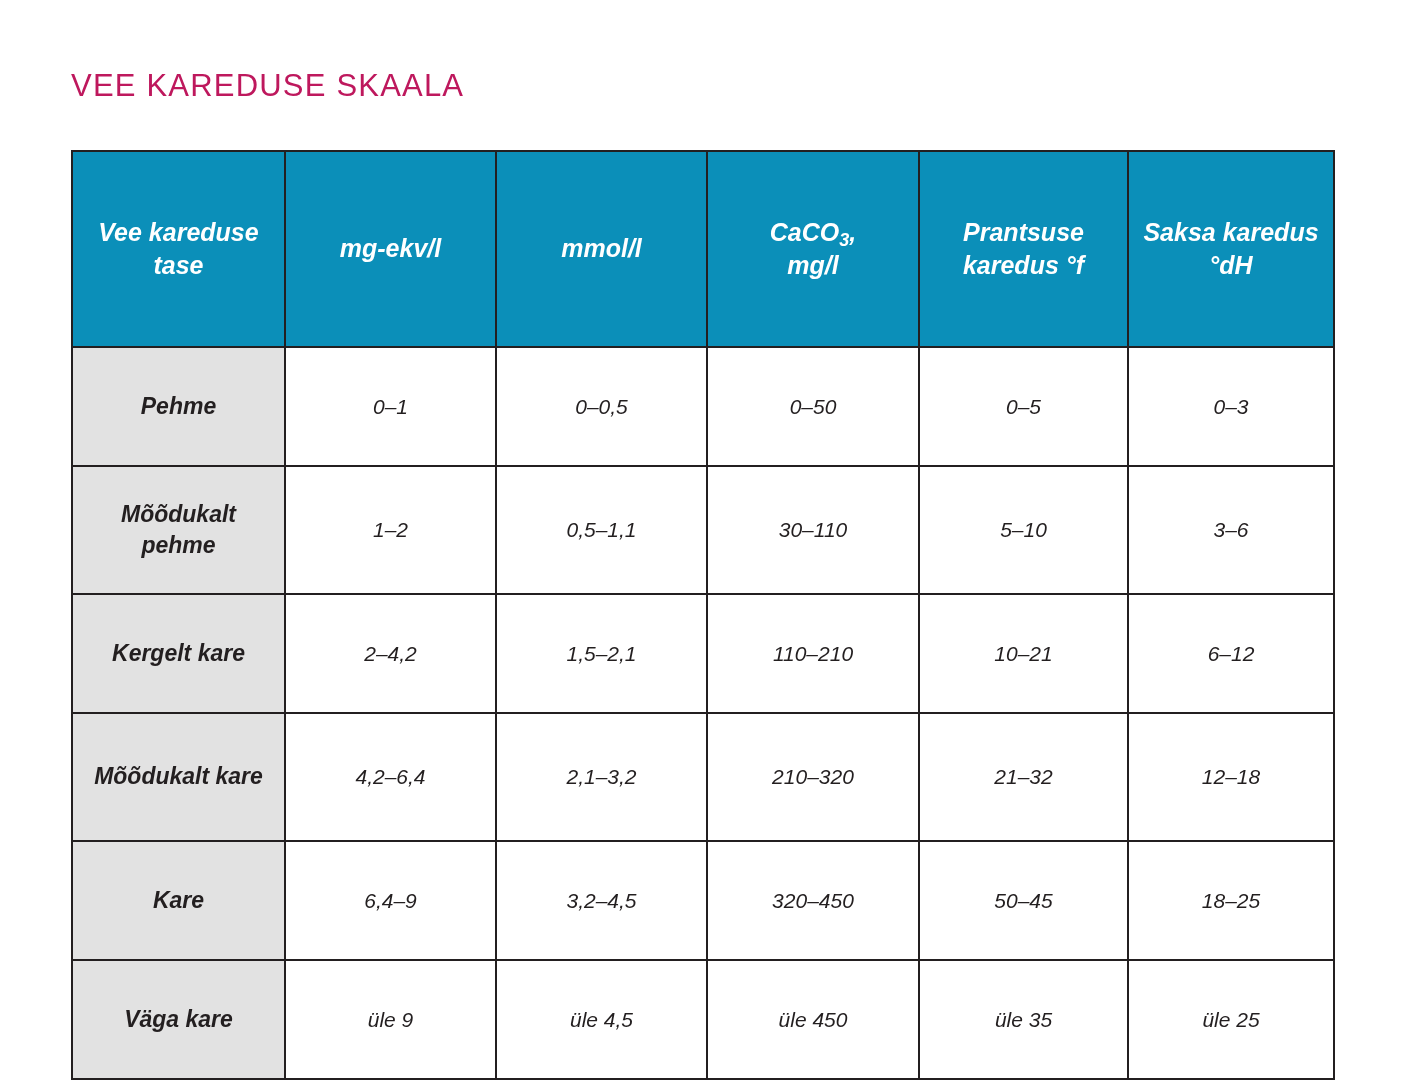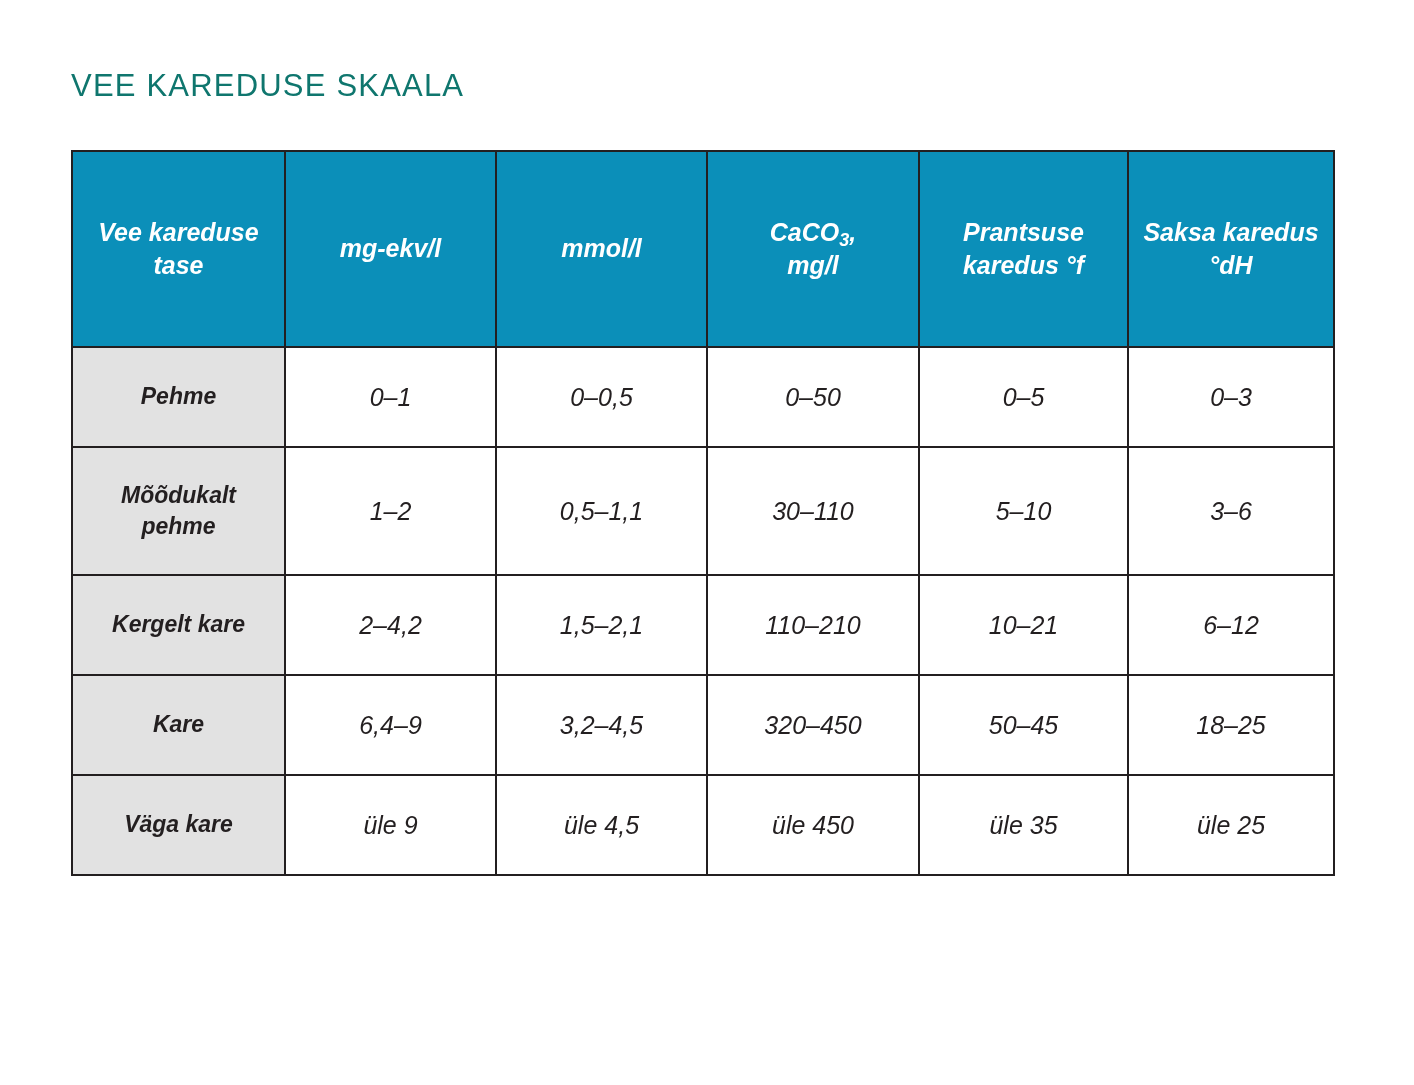--- a/index.html
+++ b/index.html
@@ -19,21 +19,21 @@
     width: 1414px;
     height: 1085px;
     box-sizing: border-box;
   }
   .title {
     position: absolute;
     left: 71px;
     top: 68px;
     font-size: 31px;
     letter-spacing: 1.2px;
-    color: #0f766e;
+    color: #be185d;
     font-weight: 400;
   }
   .table-wrap {
     position: absolute;
     left: 71px;
     top: 150px;
     width: 1262px;
     font-style: italic;
   }
   table.hardness {
@@ -62,24 +62,24 @@
     color: #231f20;
     font-weight: bold;
     font-size: 23px;
     line-height: 1.35;
     padding: 10px 8px;
   }
   tbody td {
     background: #ffffff;
     color: #231f20;
     font-weight: normal;
-    font-size: 25px;
+    font-size: 21px;
     padding: 10px 20px;
   }
-  tbody tr { height: 100px; }
+  tbody tr { height: 119px; }
   tbody tr.tall { height: 128px; }
   sub {
     font-size: 0.72em;
     vertical-align: baseline;
     position: relative;
     top: 0.28em;
   }
   col.c0 { width: 213px; }
   col.c1 { width: 211px; }
   col.c2 { width: 211px; }
@@ -135,20 +135,28 @@
           <td>3–6</td>
         </tr>
         <tr>
           <th class="rowhead">Kergelt kare</th>
           <td>2–4,2</td>
           <td>1,5–2,1</td>
           <td>110–210</td>
           <td>10–21</td>
           <td>6–12</td>
         </tr>
+        <tr class="tall">
+          <th class="rowhead">Mõõdukalt kare</th>
+          <td>4,2–6,4</td>
+          <td>2,1–3,2</td>
+          <td>210–320</td>
+          <td>21–32</td>
+          <td>12–18</td>
+        </tr>
         <tr>
           <th class="rowhead">Kare</th>
           <td>6,4–9</td>
           <td>3,2–4,5</td>
           <td>320–450</td>
           <td>50–45</td>
           <td>18–25</td>
         </tr>
         <tr>
           <th class="rowhead">Väga kare</th>

